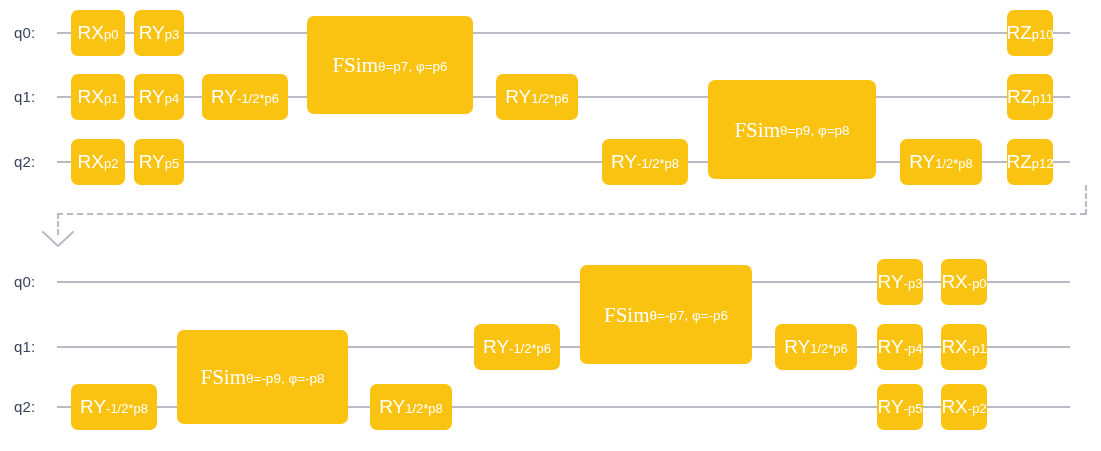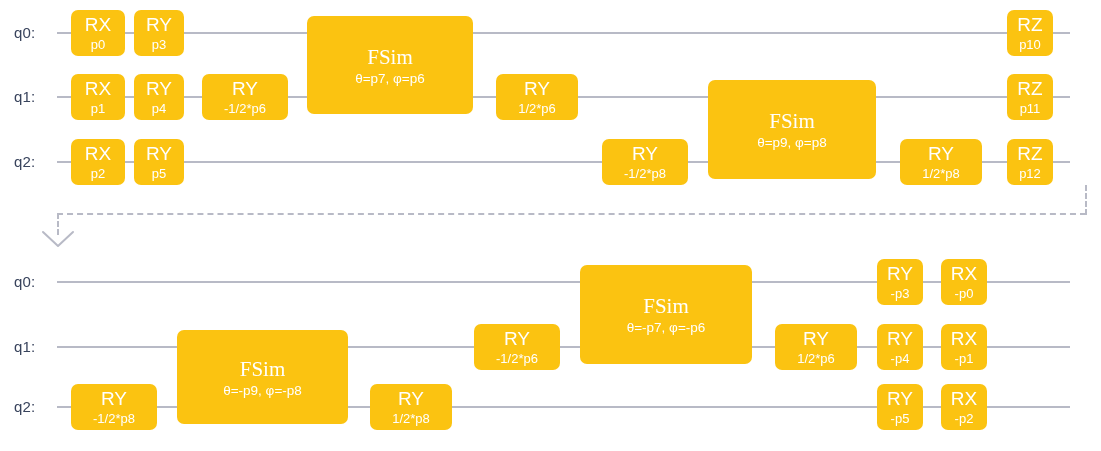--- a/index.html
+++ b/index.html
@@ -31,21 +31,20 @@
     color: #38435c;
     font-family: "Liberation Sans", sans-serif;
     letter-spacing: 0.2px;
     white-space: nowrap;
   }
   .gate {
     position: absolute;
     background: #FBC311;
     border-radius: 7px;
     display: flex;
-    flex-direction: column;
     align-items: center;
     justify-content: center;
     color: #ffffff;
     box-sizing: border-box;
     overflow: hidden;
   }
   .gate .gname {
     font-size: 19px;
     line-height: 20px;
     font-family: "Liberation Sans", sans-serif;

